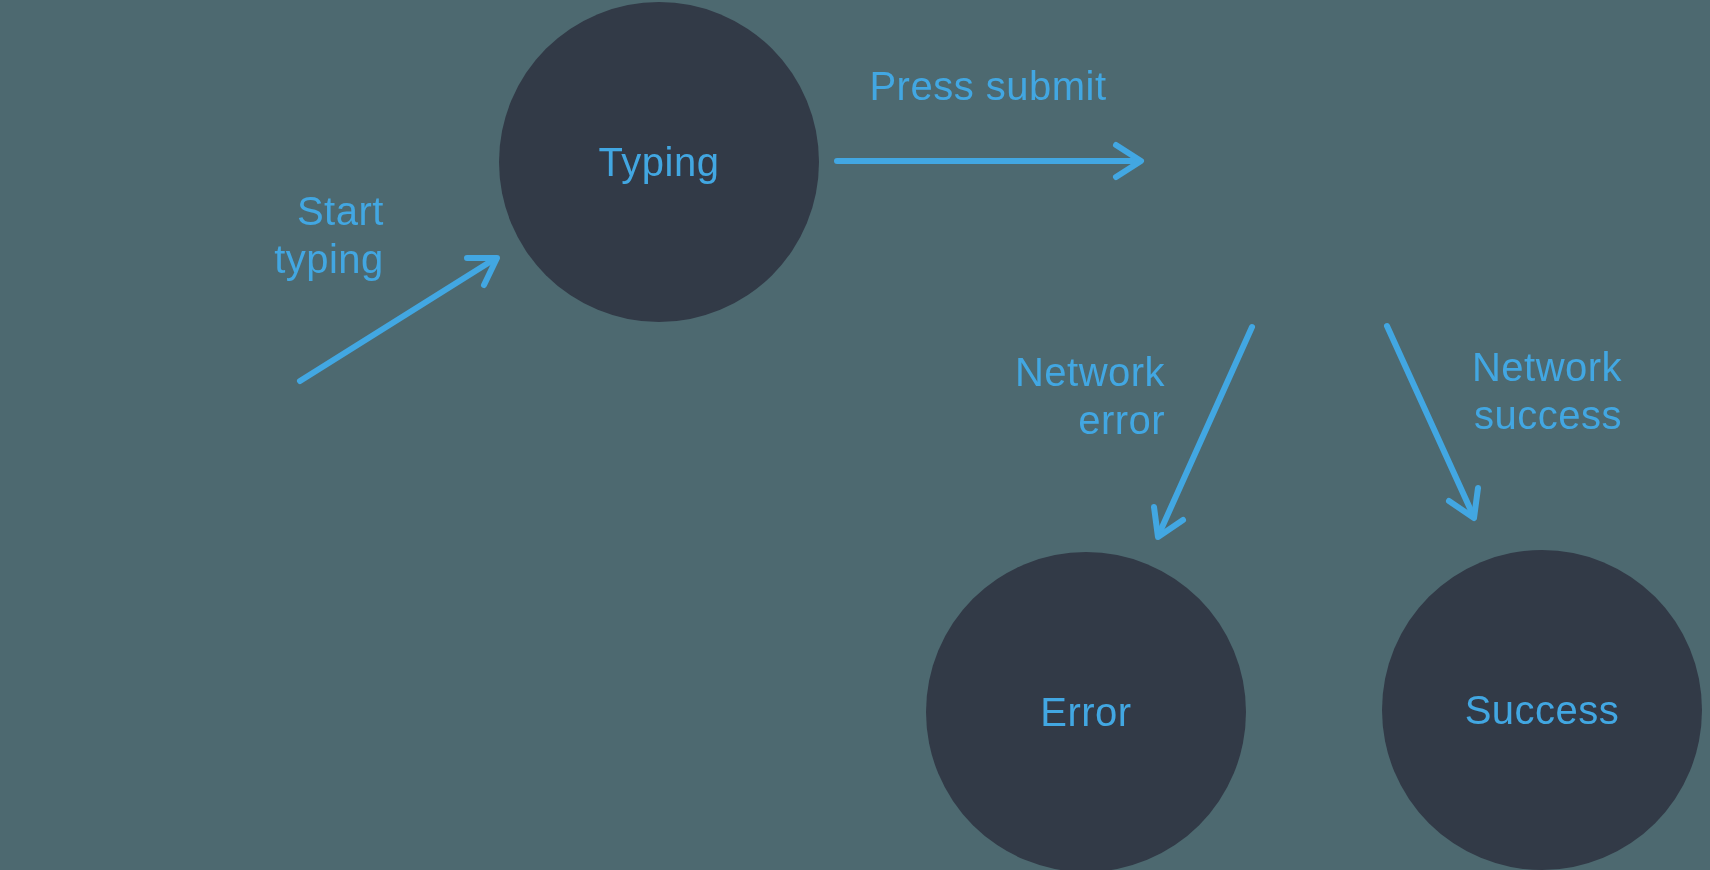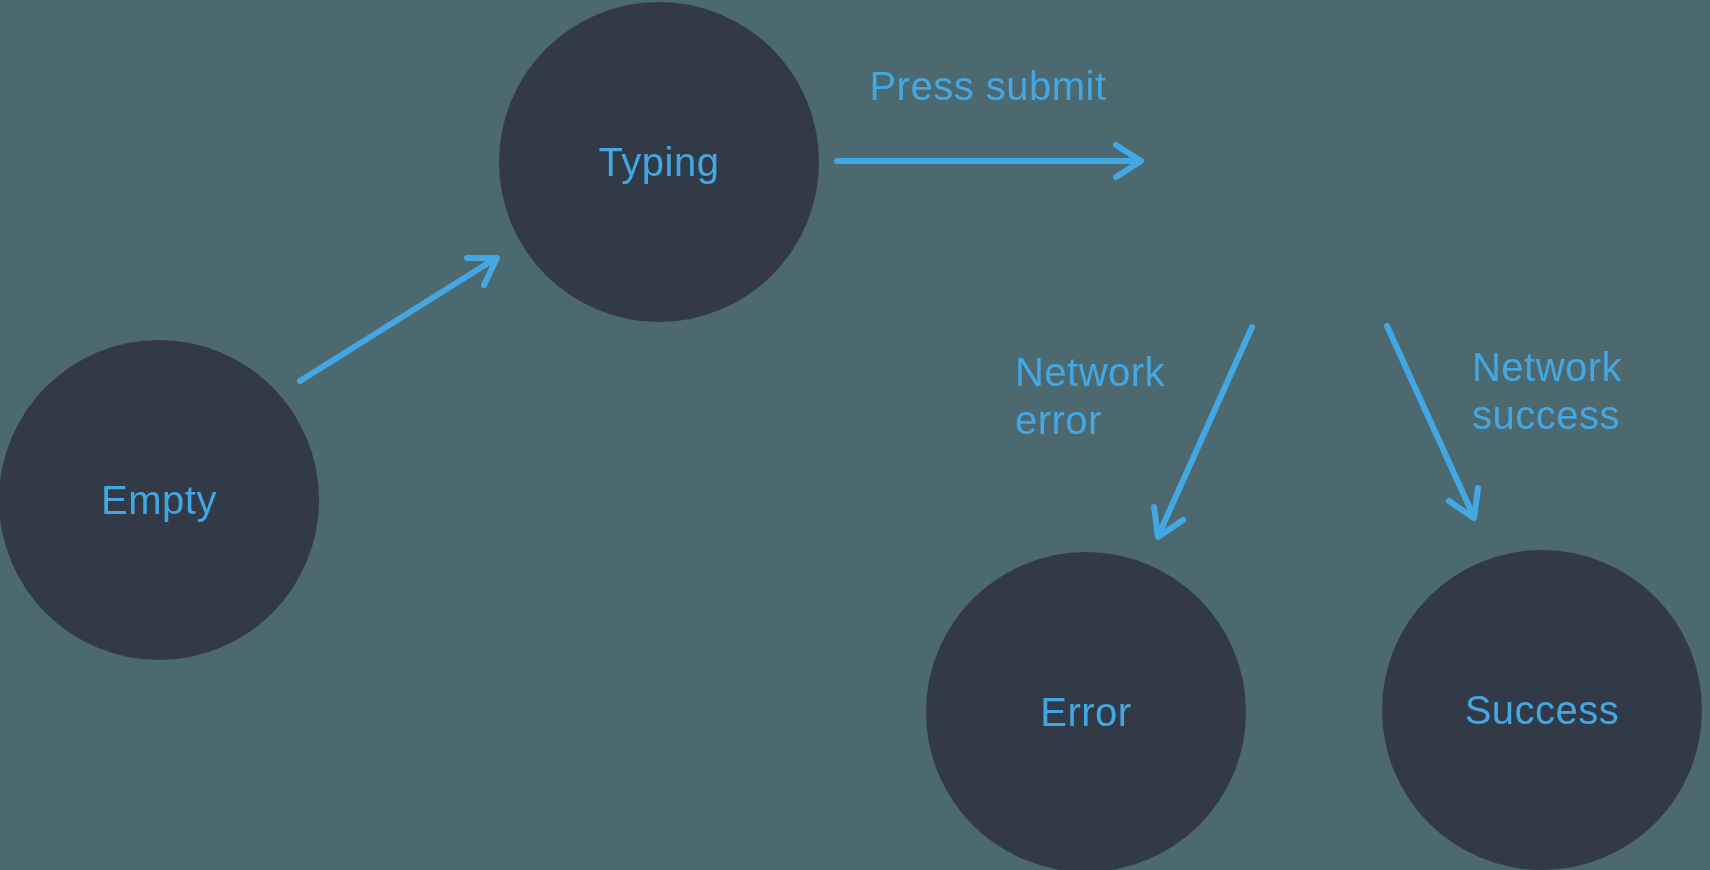--- a/index.html
+++ b/index.html
@@ -38,21 +38,21 @@
     letter-spacing: 0.5px;
     white-space: nowrap;
   }
   .edge-label {
     position: absolute;
     transform: translate(-50%, -50%);
     color: var(--accent, #42a7e2);
     font-size: 40px;
     line-height: 48px;
     letter-spacing: 0.5px;
-    text-align: left;
+    text-align: right;
     white-space: nowrap;
   }
   .edge-label span { display: block; }
 
   
   .node-empty      { left:   -1px; top: 340px; }
   .node-typing     { left:  499px; top:   2px; }
   .node-submitting { left: 1168px; top:   3px; }
   .node-error      { left:  926px; top: 552px; }
   .node-success    { left: 1382px; top: 550px; }
@@ -81,33 +81,34 @@
         <line x1="1252" y1="327" x2="1159" y2="534"></line>
         <polyline points="1154,507 1158,537 1183,520"></polyline>
       </g>
       <g>
         <line x1="1387" y1="326" x2="1473" y2="515"></line>
         <polyline points="1449,501 1474,518 1478,488"></polyline>
       </g>
     </g>
   </svg>
 
-  <div class="node node-empty">
-    <span class="node-label">Empty</span>
-  </div>
   <div class="node node-typing">
     <span class="node-label">Typing</span>
   </div>
   <div class="node node-error">
     <span class="node-label">Error</span>
   </div>
   <div class="node node-success">
     <span class="node-label">Success</span>
   </div>
 
+  <div class="edge-label label-start-typing">
+    <span>Start</span>
+    <span>typing</span>
+  </div>
   <div class="edge-label label-press-submit">
     <span>Press submit</span>
   </div>
   <div class="edge-label label-network-error">
     <span>Network</span>
     <span>error</span>
   </div>
   <div class="edge-label label-network-success">
     <span>Network</span>
     <span>success</span>

